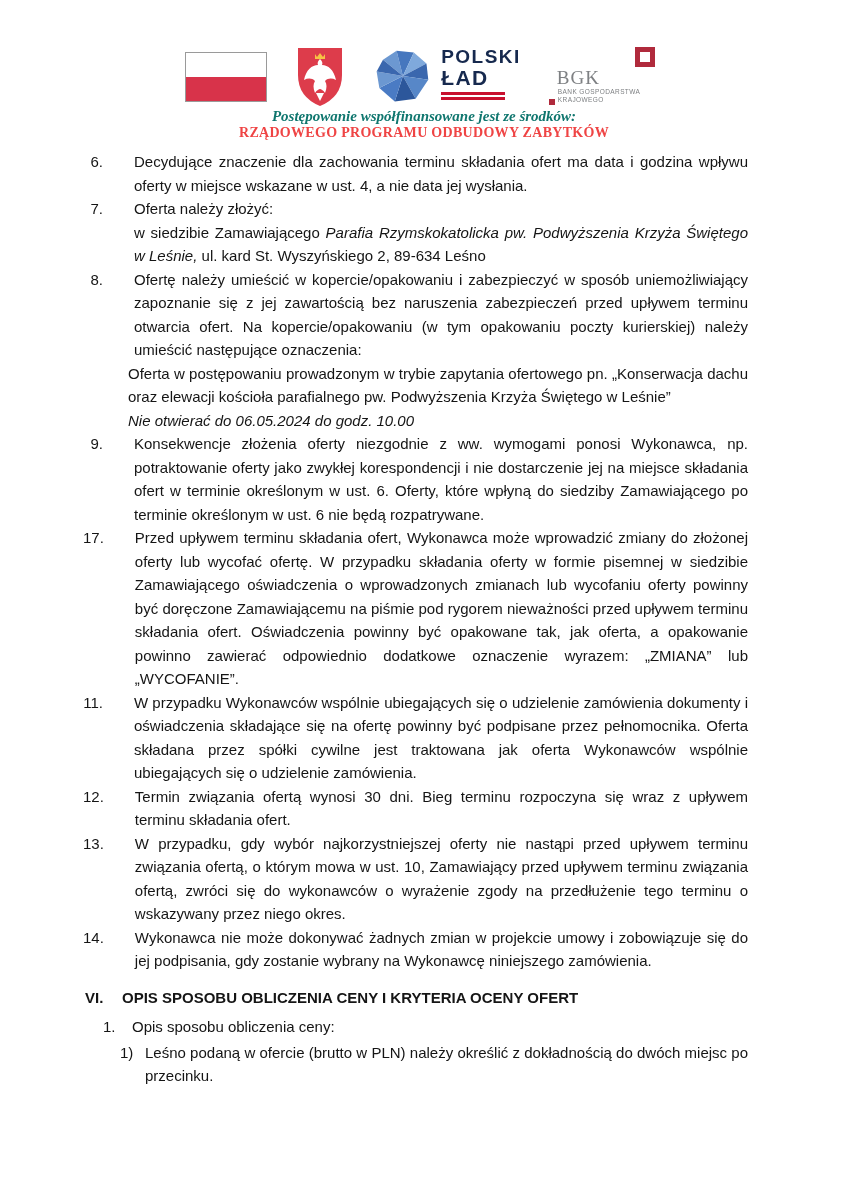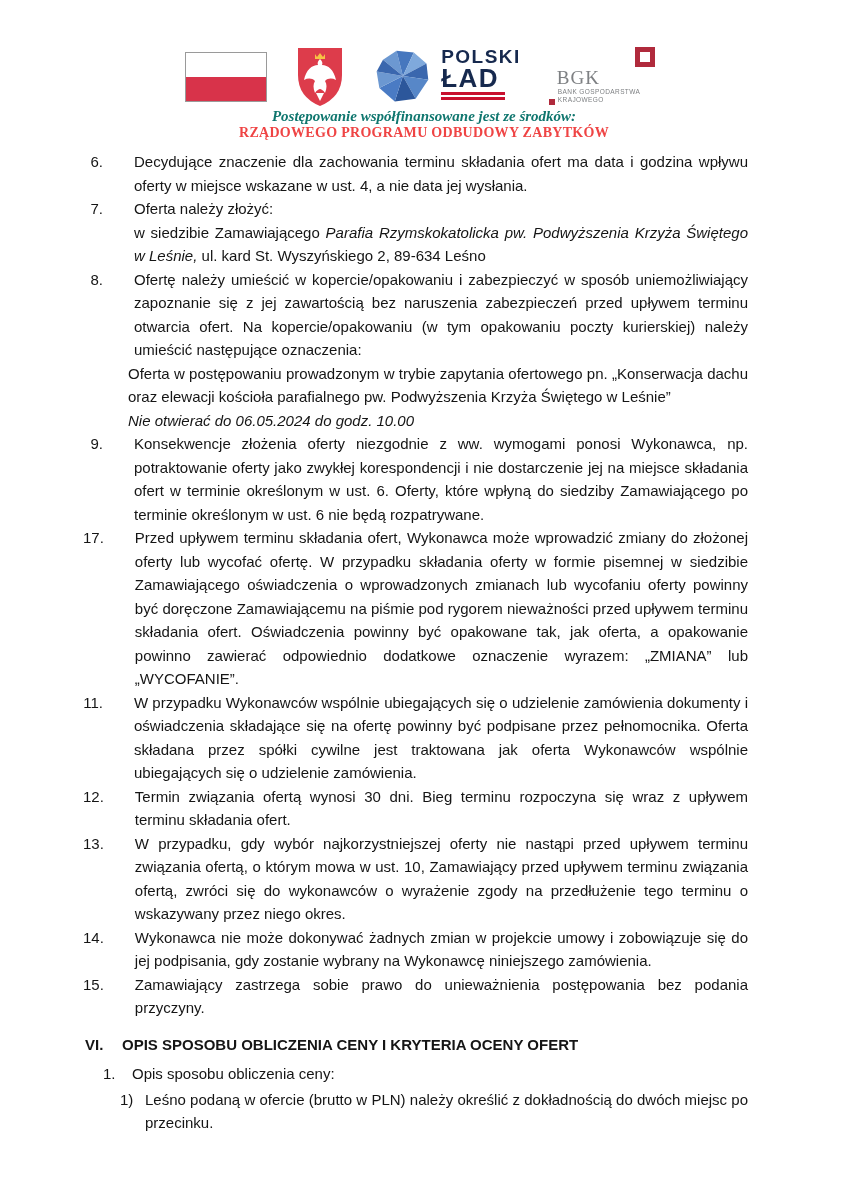--- a/index.html
+++ b/index.html
@@ -13,21 +13,21 @@
   .header { padding-top:48px; text-align:center; }
   .logos { display:flex; justify-content:center; align-items:center; gap:30px; height:58px; }
   .flag { width:82px; height:50px; border:1px solid #9a9a9a; display:flex; flex-direction:column; }
   .flag-white { flex:1; background:#ffffff; }
   .flag-red { flex:1; background:#d8334a; }
   .emblem { width:46px; height:60px; }
   .pl-lad { display:flex; align-items:flex-start; gap:10px; }
   .pl-map { width:58px; height:60px; }
   .pl-text { text-align:left; }
   .pl-line1 { font-size:19px; font-weight:800; color:#16294e; letter-spacing:1.5px; line-height:20px; }
-  .pl-line2 { font-size:26px; font-weight:800; color:#16294e; letter-spacing:1.5px; line-height:22px; }
+  .pl-line2 { font-size:21px; font-weight:800; color:#16294e; letter-spacing:1.5px; line-height:22px; }
   .pl-stripes { width:64px; margin-top:3px; }
   .pl-stripes .s-red { height:3px; background:#c8102e; }
   .pl-stripes .s-white { height:2px; background:#ffffff; }
   .bgk { position:relative; width:112px; height:60px; text-align:left; }
   .bgk-square { position:absolute; top:0; right:8px; width:20px; height:20px; border:5px solid #b02a3c; }
   .bgk-abbr { position:absolute; left:6px; top:20px; font-family:Liberation Serif, serif;
               font-size:19px; color:#7e8083; letter-spacing:1px; }
   .bgk-sub { position:absolute; left:7px; top:41px; font-size:6.5px; line-height:8px;
              color:#7e8083; letter-spacing:0.4px; white-space:nowrap; }
   .bgk-dot { position:absolute; left:-2px; top:52px; width:6px; height:6px; background:#b02a3c; }
@@ -163,26 +163,20 @@
         <div class="li-body">
           <p class="para"><span>W przypadku, gdy wybór najkorzystniejszej oferty nie nastąpi przed upływem terminu związania ofertą, o którym mowa w ust. 10, Zamawiający przed upływem terminu związania ofertą, zwróci się do wykonawców o wyrażenie zgody na przedłużenie tego terminu o wskazywany przez niego okres.</span></p>
         </div>
       </div>
       <div class="li">
         <span class="num">14.</span>
         <div class="li-body">
           <p class="para"><span>Wykonawca nie może dokonywać żadnych zmian w projekcie umowy i zobowiązuje się do jej podpisania, gdy zostanie wybrany na Wykonawcę niniejszego zamówienia.</span></p>
         </div>
       </div>
-      <div class="li">
-        <span class="num">15.</span>
-        <div class="li-body">
-          <p class="para"><span>Zamawiający zastrzega sobie prawo do unieważnienia postępowania bez podania przyczyny.</span></p>
-        </div>
-      </div>
     </div>
 
   <div class="section-heading">
     <span class="sec-num">VI.</span>
     <span class="sec-title">OPIS SPOSOBU OBLICZENIA CENY I KRYTERIA OCENY OFERT</span>
   </div>
 
   <div class="sub-item">
     <span class="sub-num">1.</span>
     <span class="sub-text">Opis sposobu obliczenia ceny:</span>

